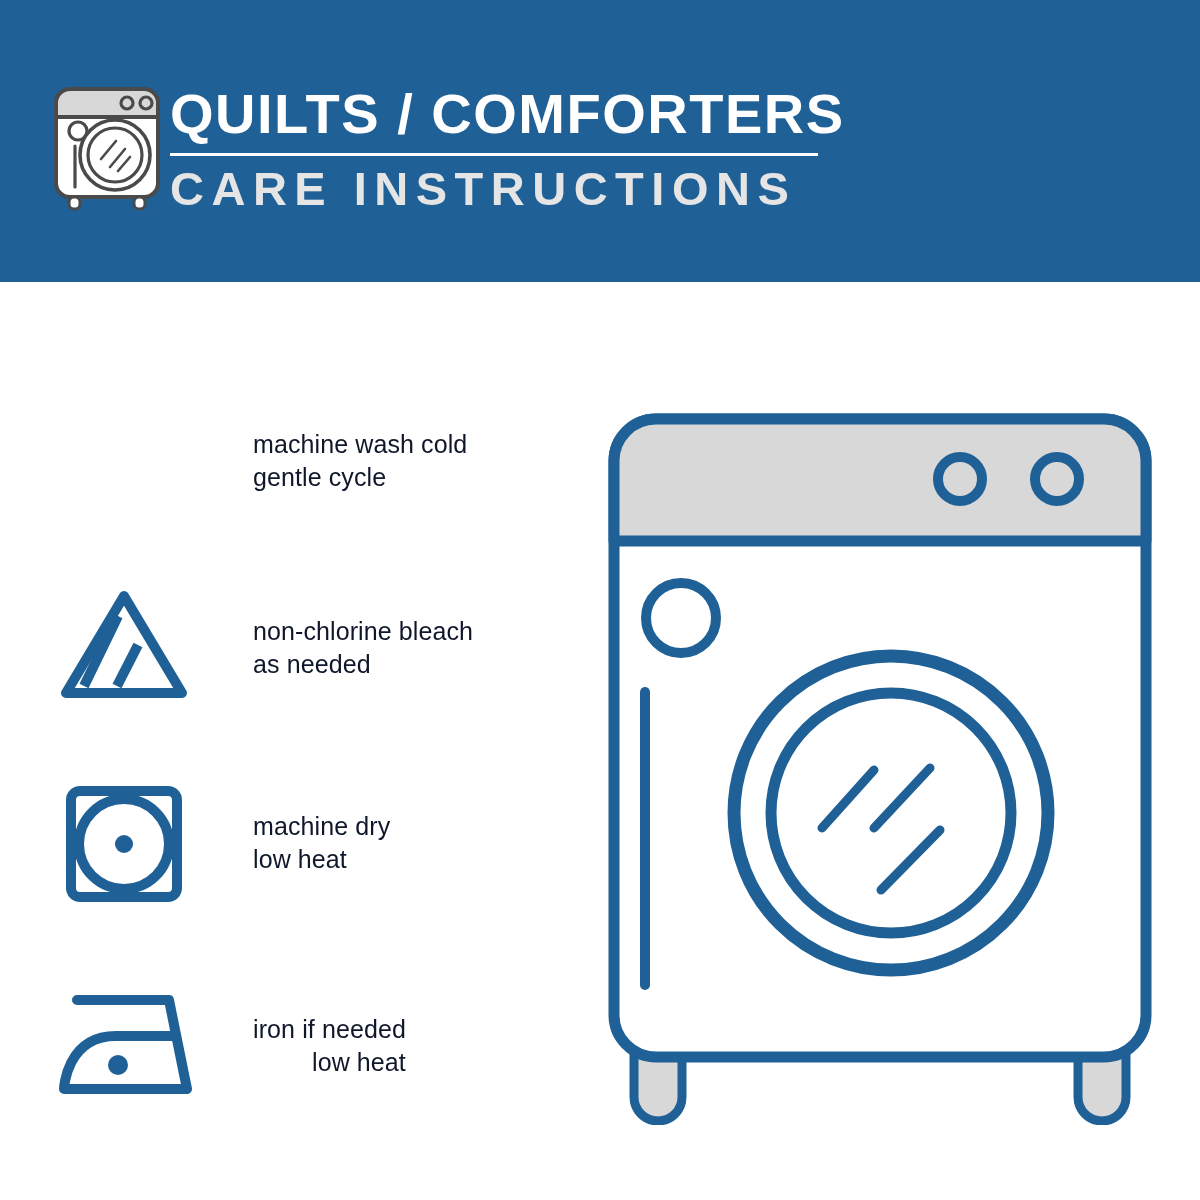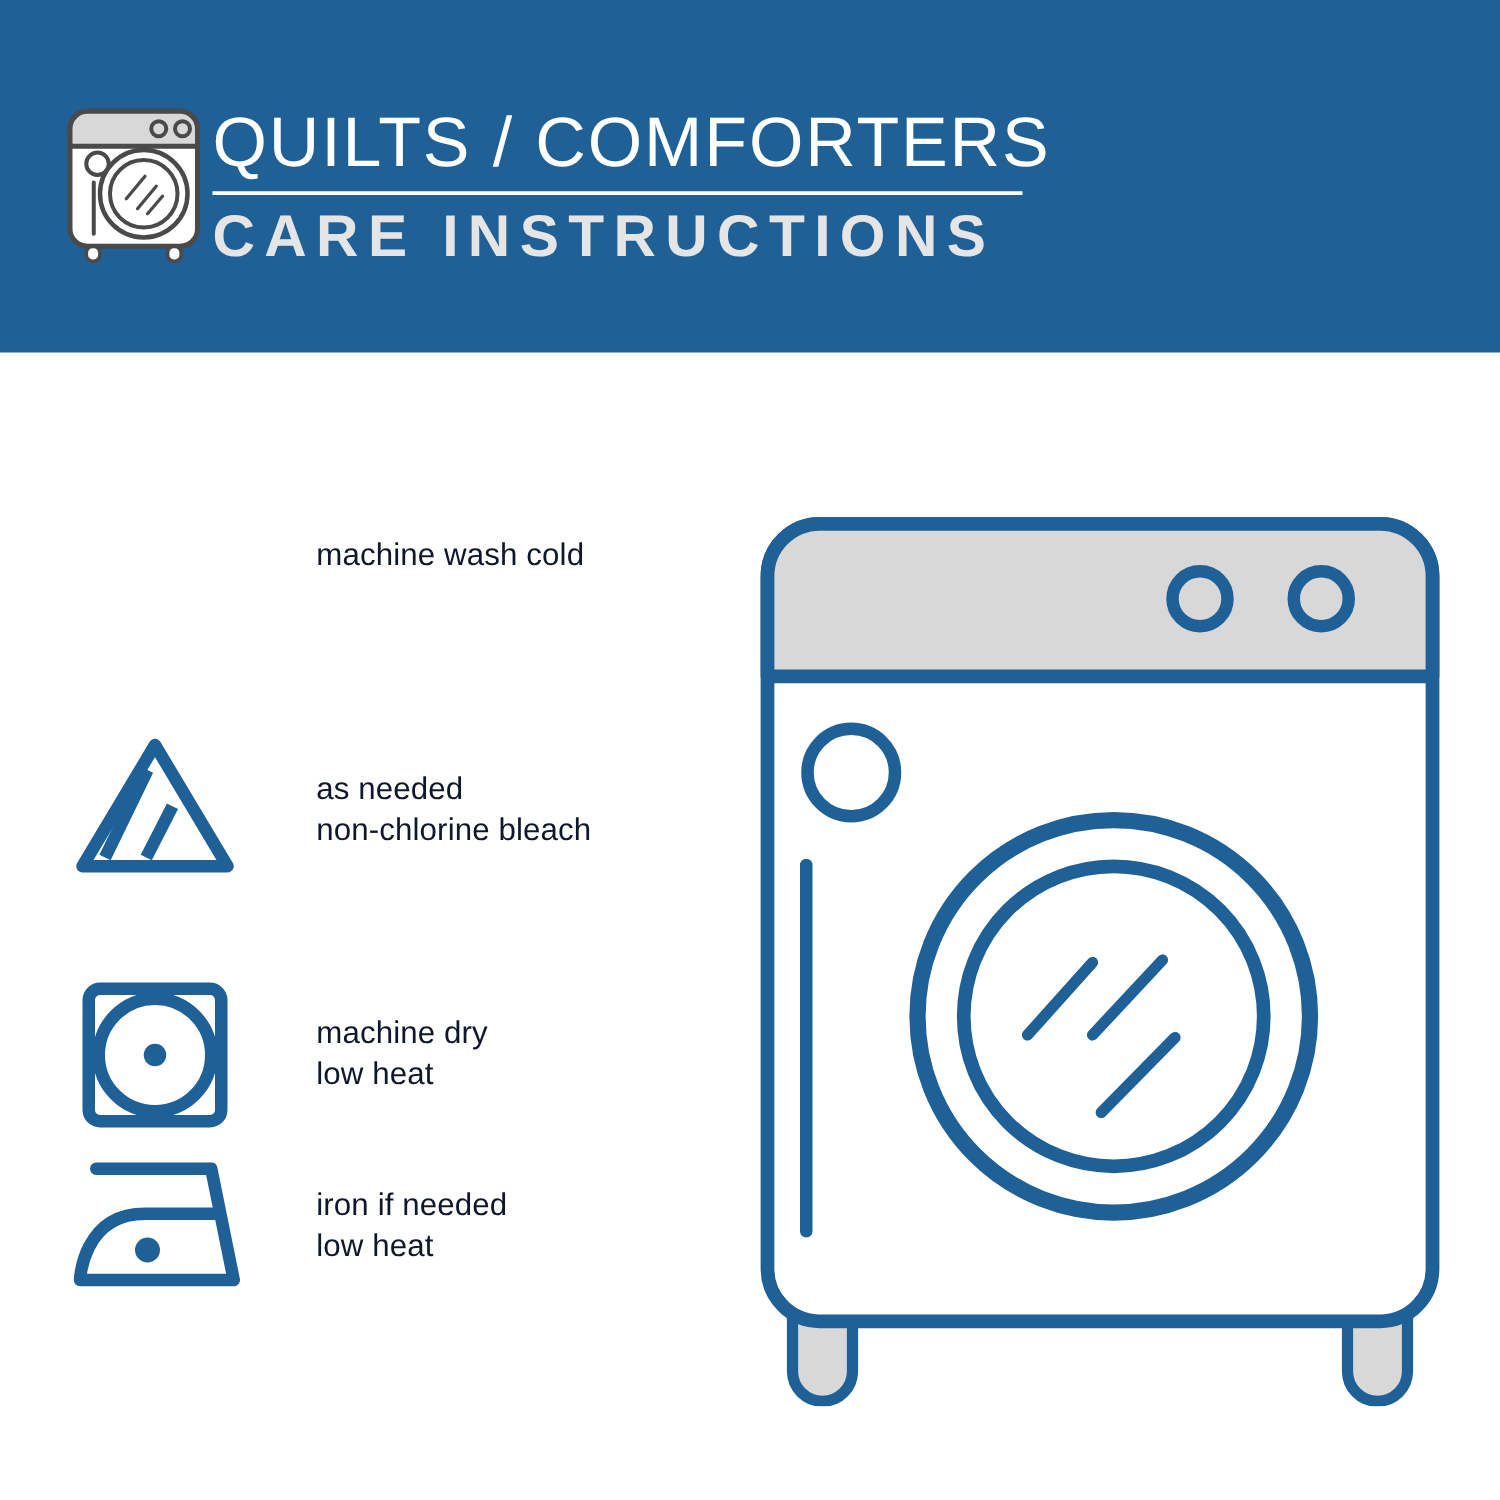--- a/index.html
+++ b/index.html
@@ -38,21 +38,21 @@
   }
   #header-text {
     position: absolute;
     left: 170px;
     top: 84px;
     width: 660px;
   }
   #title-main {
     font-size: 56px;
     line-height: 60px;
-    font-weight: 400;
+    font-weight: 700;
     color: #ffffff;
     letter-spacing: 1.5px;
     white-space: nowrap;
   }
   #title-rule {
     width: 648px;
     height: 3px;
     background: #ffffff;
     margin: 9px 0 7px 0;
   }
@@ -84,21 +84,21 @@
     left: 253px;
     font-size: 25px;
     line-height: 33px;
     color: #0f172a;
     font-weight: 400;
     letter-spacing: 0.1px;
   }
   #row-wash   { top: 415px; }
   #row-bleach { top: 583px; }
   #row-dry    { top: 778px; }
-  #row-iron   { top: 916px; }
+  #row-iron   { top: 981px; text-align: right; }
 
   #label-wash   { top: 13px; }
   #label-bleach { top: 32px; }
   #label-dry    { top: 32px; }
   #label-iron   { top: 32px; }
 
   
   #machine {
     position: absolute;
     left: 600px;
@@ -146,38 +146,39 @@
       <div id="title-main">QUILTS / COMFORTERS</div>
       <div id="title-rule"></div>
       <div id="title-sub">CARE INSTRUCTIONS</div>
     </div>
 
   </div>
 
   <div class="care-row" id="row-wash">
     <div class="care-label" id="label-wash">
       <div>machine wash cold</div>
+      <div>gentle cycle</div>
     </div>
   </div>
 
   <div class="care-row" id="row-bleach">
     <div class="care-symbol">
       <svg width="150" height="130" viewBox="0 0 150 130" xmlns="http://www.w3.org/2000/svg">
 
         <path d="M68 13 L126 110 L10 110 Z" fill="none" stroke="#1f6196" stroke-width="10" stroke-linejoin="round"></path>
 
         <g stroke="#1f6196" stroke-width="10" stroke-linecap="butt">
           <line x1="62" y1="33" x2="28" y2="103"></line>
           <line x1="82" y1="62" x2="61" y2="103"></line>
         </g>
       </svg>
     </div>
     <div class="care-label" id="label-bleach">
+      <div>non-chlorine bleach</div>
       <div>as needed</div>
-      <div>non-chlorine bleach</div>
     </div>
   </div>
 
   <div class="care-row" id="row-dry">
     <div class="care-symbol">
       <svg width="150" height="130" viewBox="0 0 150 130" xmlns="http://www.w3.org/2000/svg">
         <rect x="15" y="13" width="106" height="106" rx="9" ry="9" fill="none" stroke="#1f6196" stroke-width="10"></rect>
         <circle cx="68" cy="66" r="45" fill="none" stroke="#1f6196" stroke-width="10"></circle>
         <circle cx="68" cy="66" r="9" fill="#1f6196"></circle>
       </svg>

